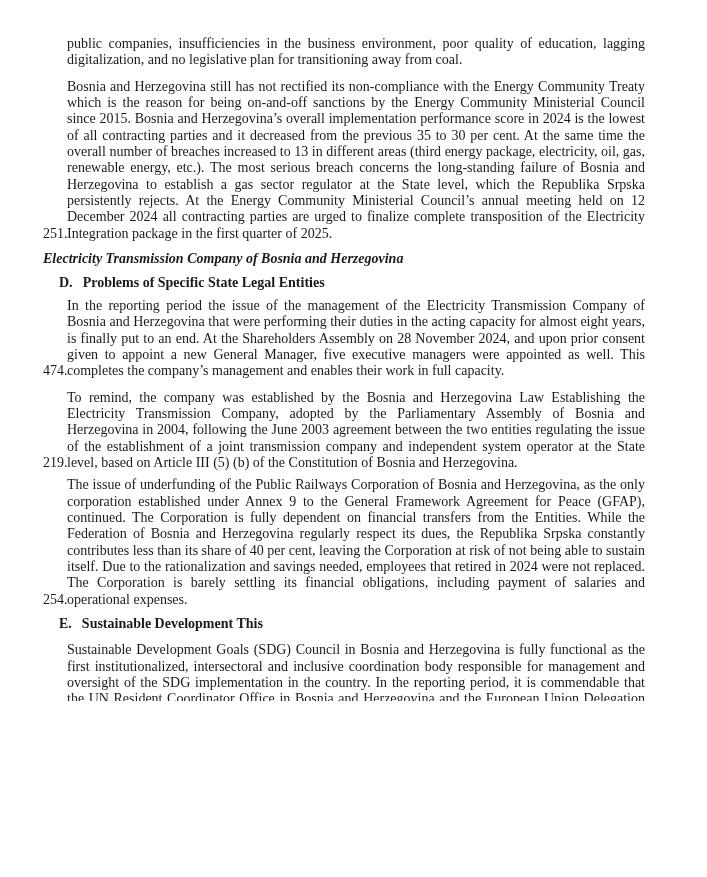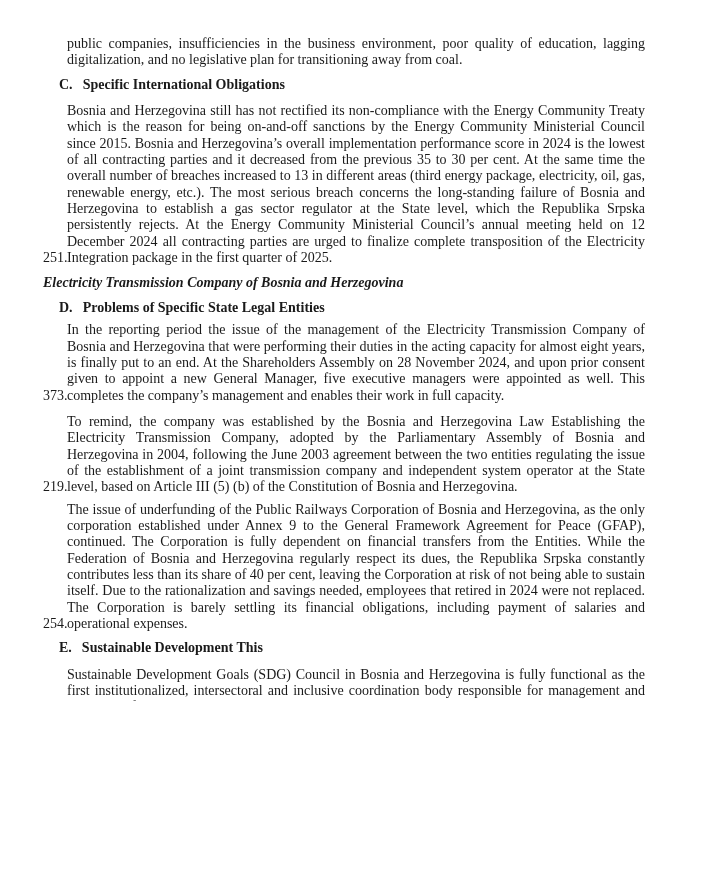--- a/index.html
+++ b/index.html
@@ -74,37 +74,34 @@
     color: #1a1a1a;
   }
 </style>
 </head>
 <body>
 
 <div class="page">
 
   <p class="block continuation">public companies, insufficiencies in the business environment, poor quality of education, lagging digitalization, and no legislative plan for transitioning away from coal.</p>
 
-  <p class="block section-heading mt-heading">
-    <span class="letter">C.</span><span>Specific International Obligations</span>
-  </p>
 
   <div class="block numbered mt-para">
     <span class="num">251.</span>
     <span class="ptext">Bosnia and Herzegovina still has not rectified its non-compliance with the Energy Community Treaty which is the reason for being on-and-off sanctions by the Energy Community Ministerial Council since 2015. Bosnia and Herzegovina’s overall implementation performance score in 2024 is the lowest of all contracting parties and it decreased from the previous 35 to 30 per cent. At the same time the overall number of breaches increased to 13 in different areas (third energy package, electricity, oil, gas, renewable energy, etc.). The most serious breach concerns the long-standing failure of Bosnia and Herzegovina to establish a gas sector regulator at the State level, which the Republika Srpska persistently rejects. At the Energy Community Ministerial Council’s annual meeting held on 12 December 2024 all contracting parties are urged to finalize complete transposition of the Electricity Integration package in the first quarter of 2025.</span>
   </div>
 
   <p class="block subheading mt-sub">Electricity Transmission Company of Bosnia and Herzegovina</p>
 
   <p class="block section-heading mt-heading">
     <span class="letter">D.</span><span>Problems of Specific State Legal Entities</span>
   </p>
 
   <div class="block numbered mt-after-sub">
-    <span class="num">373.</span>
+    <span class="num">474.</span>
     <span class="ptext">In the reporting period the issue of the management of the Electricity Transmission Company of Bosnia and Herzegovina that were performing their duties in the acting capacity for almost eight years, is finally put to an end. At the Shareholders Assembly on 28 November 2024, and upon prior consent given to appoint a new General Manager, five executive managers were appointed as well. This completes the company’s management and enables their work in full capacity.</span>
   </div>
 
   <div class="block numbered mt-para">
     <span class="num">219.</span>
     <span class="ptext">To remind, the company was established by the Bosnia and Herzegovina Law Establishing the Electricity Transmission Company, adopted by the Parliamentary Assembly of Bosnia and Herzegovina in 2004, following the June 2003 agreement between the two entities regulating the issue of the establishment of a joint transmission company and independent system operator at the State level, based on Article III (5) (b) of the Constitution of Bosnia and Herzegovina.</span>
   </div>
 
 
   <div class="block numbered mt-after-sub">

